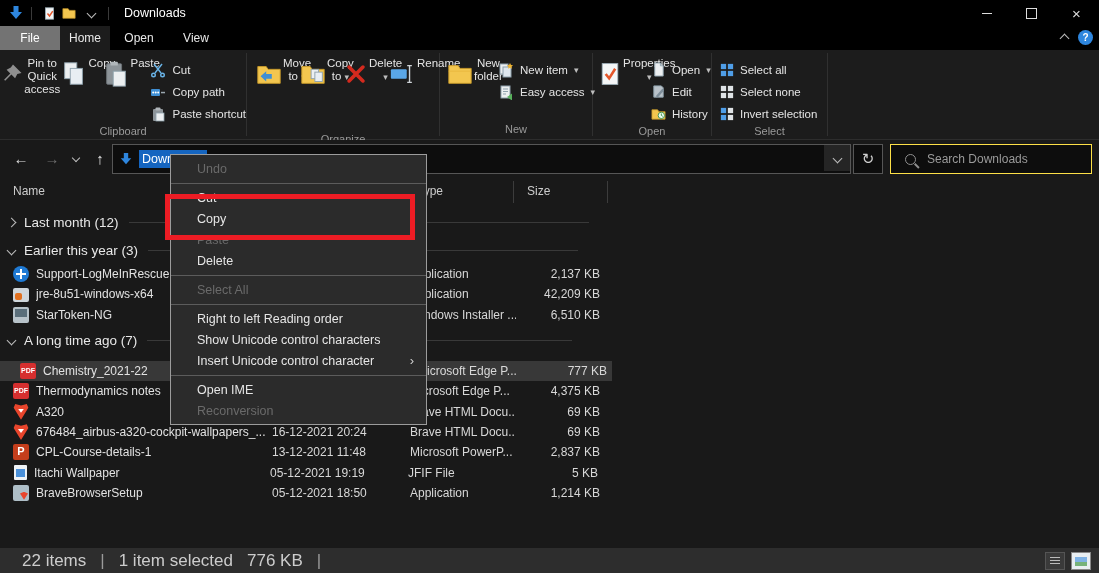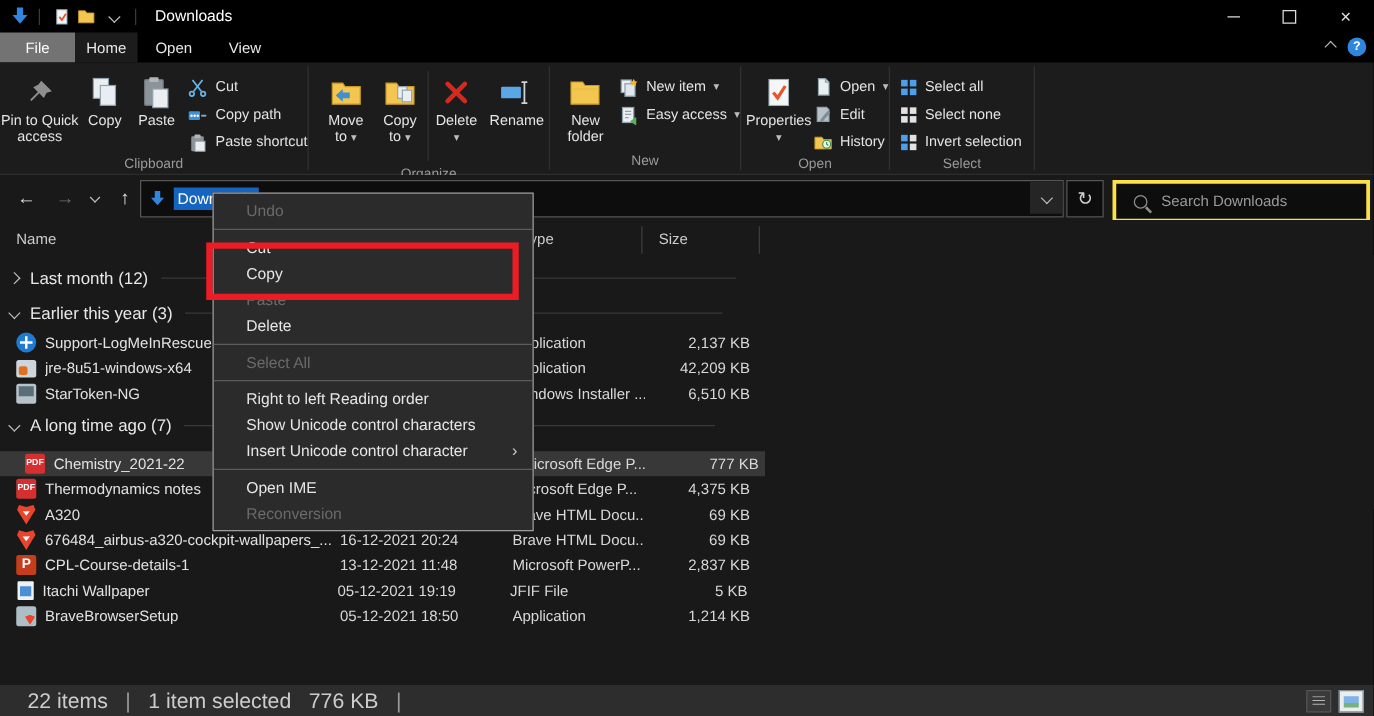--- a/index.html
+++ b/index.html
@@ -33,37 +33,37 @@
   .chev.right{transform:rotate(-45deg);}
   .help-circle{width:15px;height:15px;border-radius:50%;background:#2e86de;color:#fff;font-size:10px;font-weight:bold;
                display:flex;align-items:center;justify-content:center;}
   
   .ribbon{left:0;top:50px;width:1099px;height:89px;background:#1c1c1c;border-bottom:1px solid #2d2d2d;
           display:flex;align-items:stretch;padding-top:0;}
   .rgroup{position:relative;display:flex;flex-direction:column;}
   .rbody{flex:1;display:flex;align-items:flex-start;padding-top:4px;}
   .rlabel{height:17px;text-align:center;color:#9a9a9a;font-size:11px;line-height:15px;}
   .vsep{width:1px;background:#303030;margin:3px 0;}
-  .bigbtn{display:flex;flex-direction:column;align-items:center;justify-content:flex-start;padding-top:3px;}
+  .bigbtn{display:flex;flex-direction:row;align-items:flex-start;justify-content:flex-start;padding-top:3px;}
   .bigbtn .bicon{height:34px;display:flex;align-items:center;justify-content:center;}
   .bigbtn .blbl{font-size:11.5px;line-height:13px;text-align:center;color:#e4e4e4;}
   .smallstack{display:flex;flex-direction:column;justify-content:flex-start;padding-top:5px;gap:1px;}
   .sbtn{display:flex;align-items:center;gap:6px;height:21px;font-size:11.5px;color:#e4e4e4;white-space:nowrap;}
   .caret{color:#bdbdbd;font-size:9px;}
   
   .addrrow{left:0;top:140px;width:1099px;height:36px;background:#191919;display:flex;align-items:center;}
   .navbtn{display:flex;align-items:center;justify-content:center;font-size:15px;}
   .addr-field{position:absolute;left:112px;top:4px;width:737px;height:28px;background:#0d0d0d;
               border:1px solid #565656;display:flex;align-items:center;}
   .addr-seltext{background:#1565c0;color:#fff;font-size:12.5px;padding:2px 3px;margin-left:6px;}
   .addr-chevbox{position:absolute;right:0;top:0;width:26px;height:26px;background:#252525;
                 display:flex;align-items:center;justify-content:center;}
   .refresh-btn{position:absolute;left:853px;top:4px;width:28px;height:28px;border:1px solid #565656;
                display:flex;align-items:center;justify-content:center;color:#cfcfcf;font-size:15px;background:#0d0d0d;}
-  .search-box{position:absolute;left:890px;top:4px;width:200px;height:28px;border:3px solid #fde047;background:#0d0d0d;
+  .search-box{position:absolute;left:890px;top:4px;width:200px;height:28px;border:1px solid #fde047;background:#0d0d0d;
               display:flex;align-items:center;}
   .mag{width:9px;height:9px;border:1.5px solid #8f8f8f;border-radius:50%;position:relative;margin:0 9px 0 14px;flex:none;}
   .mag::after{content:"";position:absolute;width:6px;height:1.5px;background:#8f8f8f;transform:rotate(45deg);
               right:-5px;bottom:-3px;}
   .search-box input{background:transparent;border:none;outline:none;color:#9a9a9a;font-size:12px;width:150px;
                     font-family:"Liberation Sans","DejaVu Sans",sans-serif;}
   .search-box input::placeholder{color:#9a9a9a;opacity:1;}
   
   .main{left:0;top:176px;width:1099px;height:372px;background:#191919;}
   .colheader{position:relative;height:30px;}

